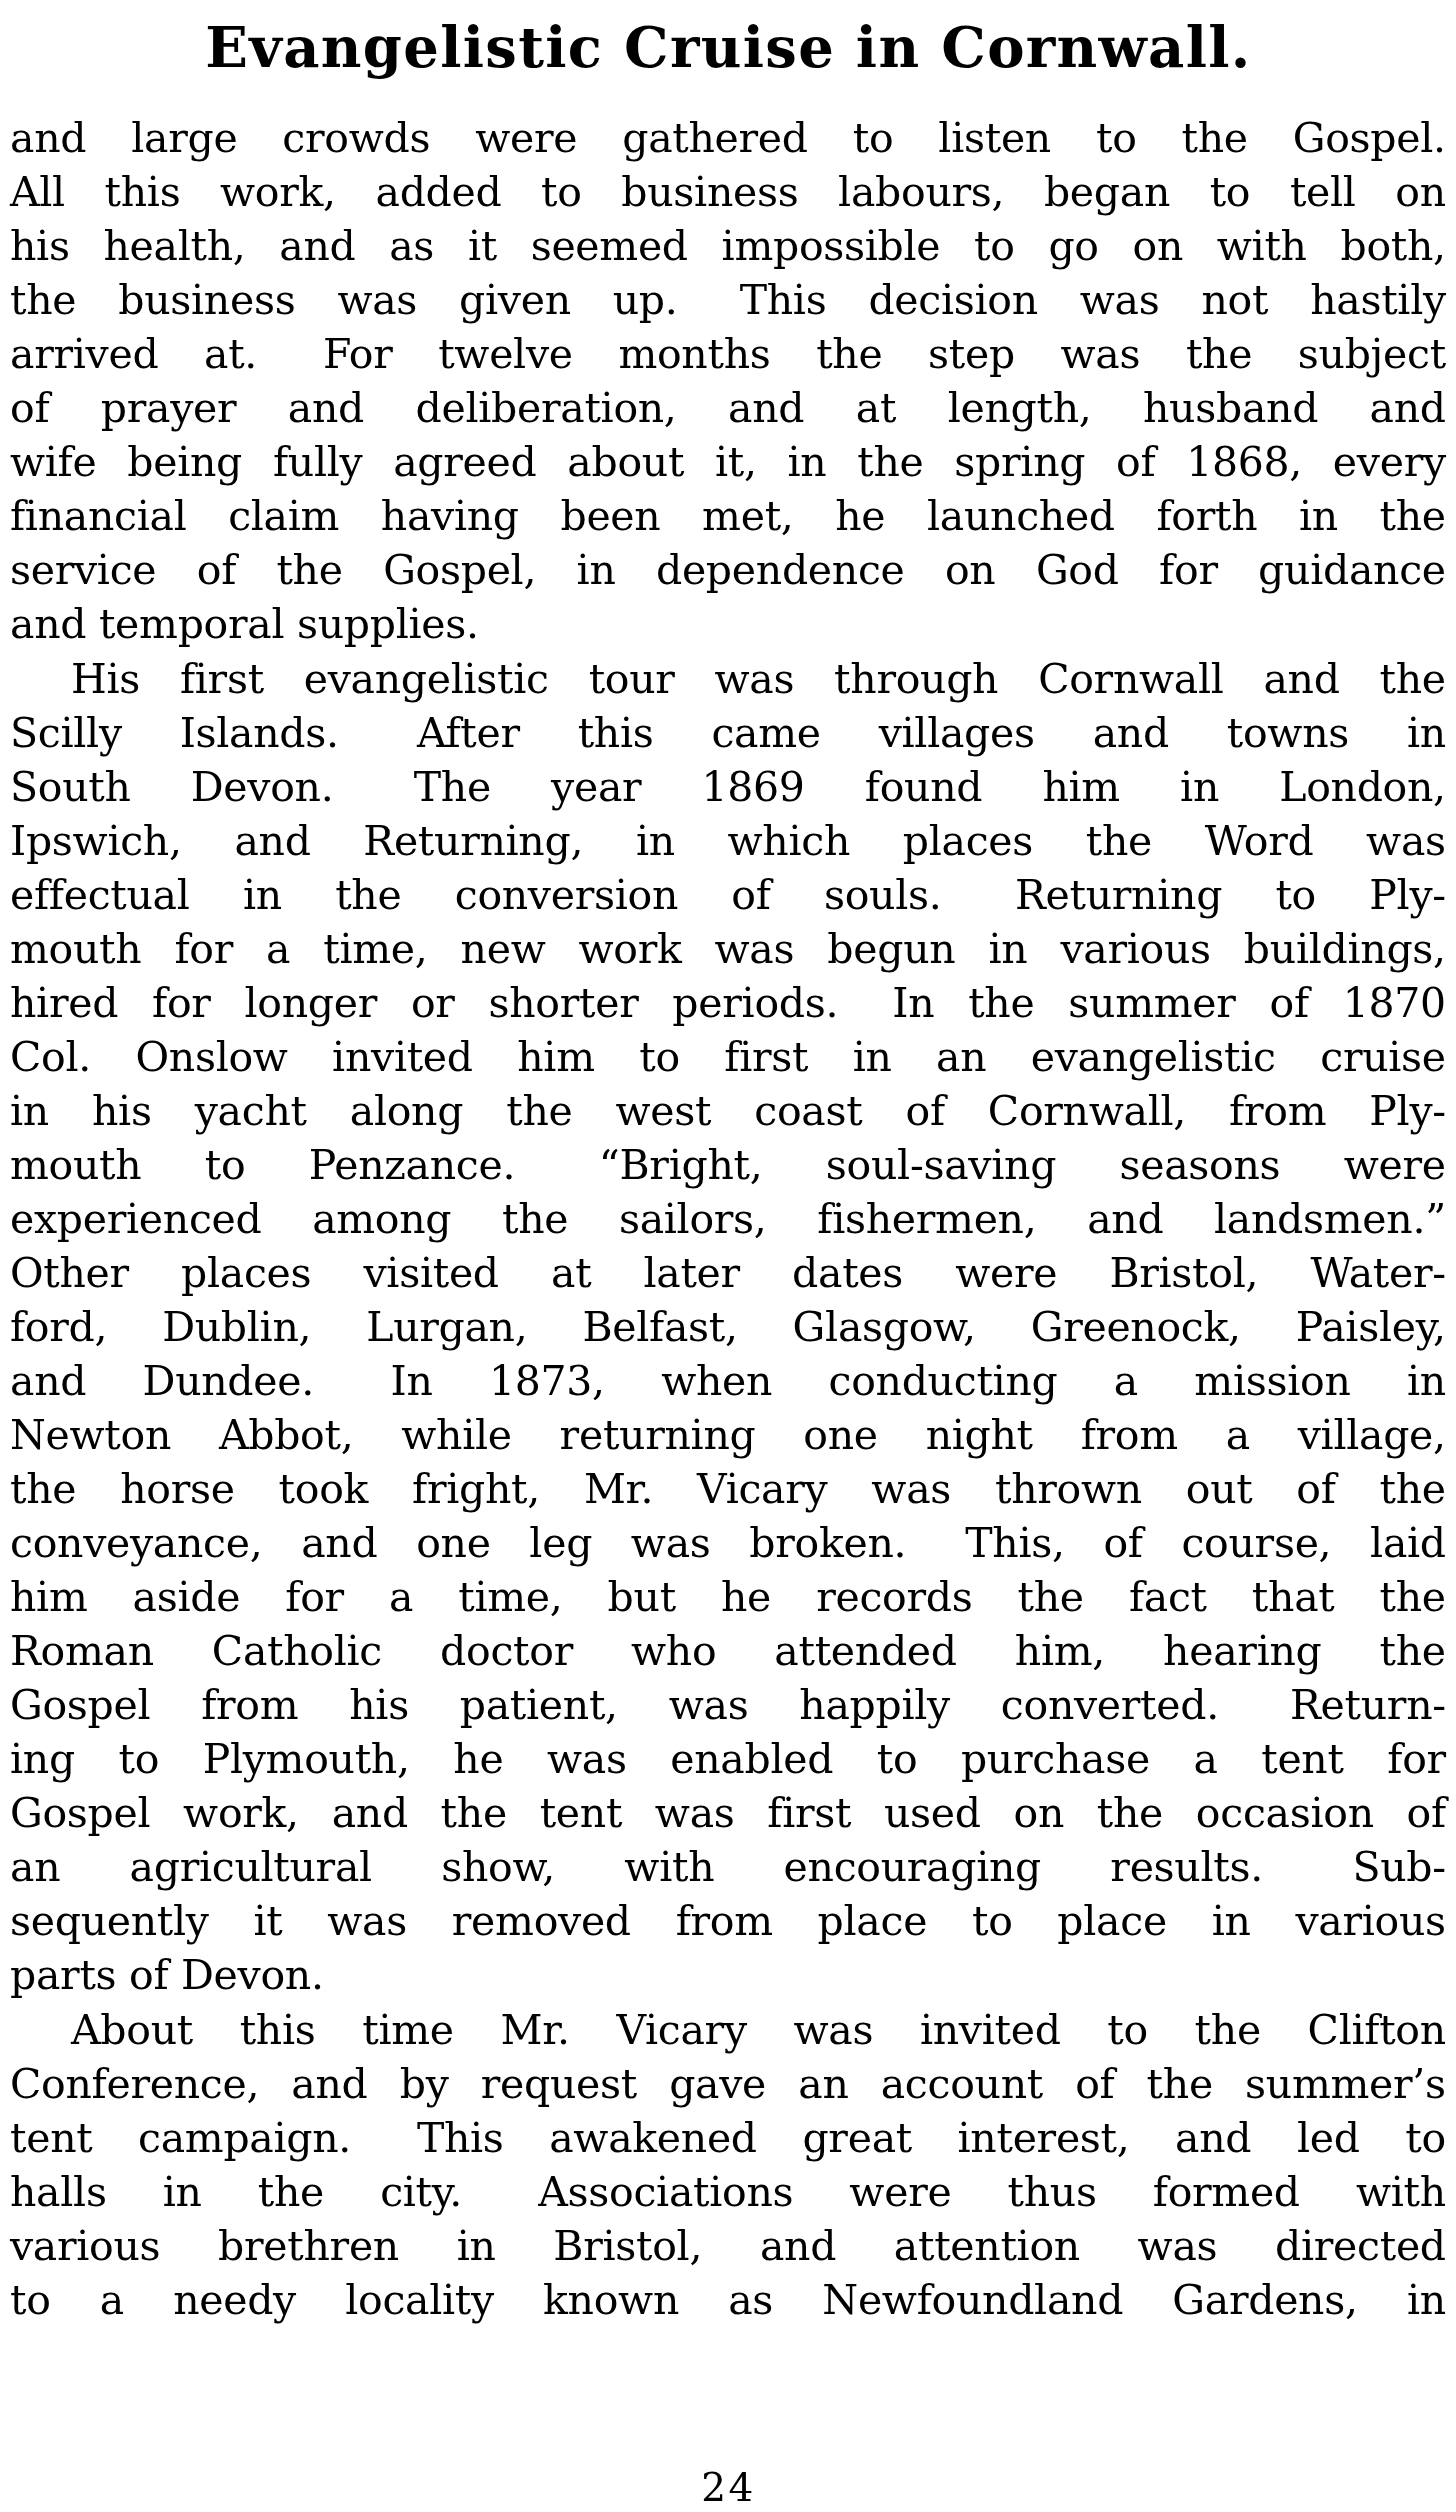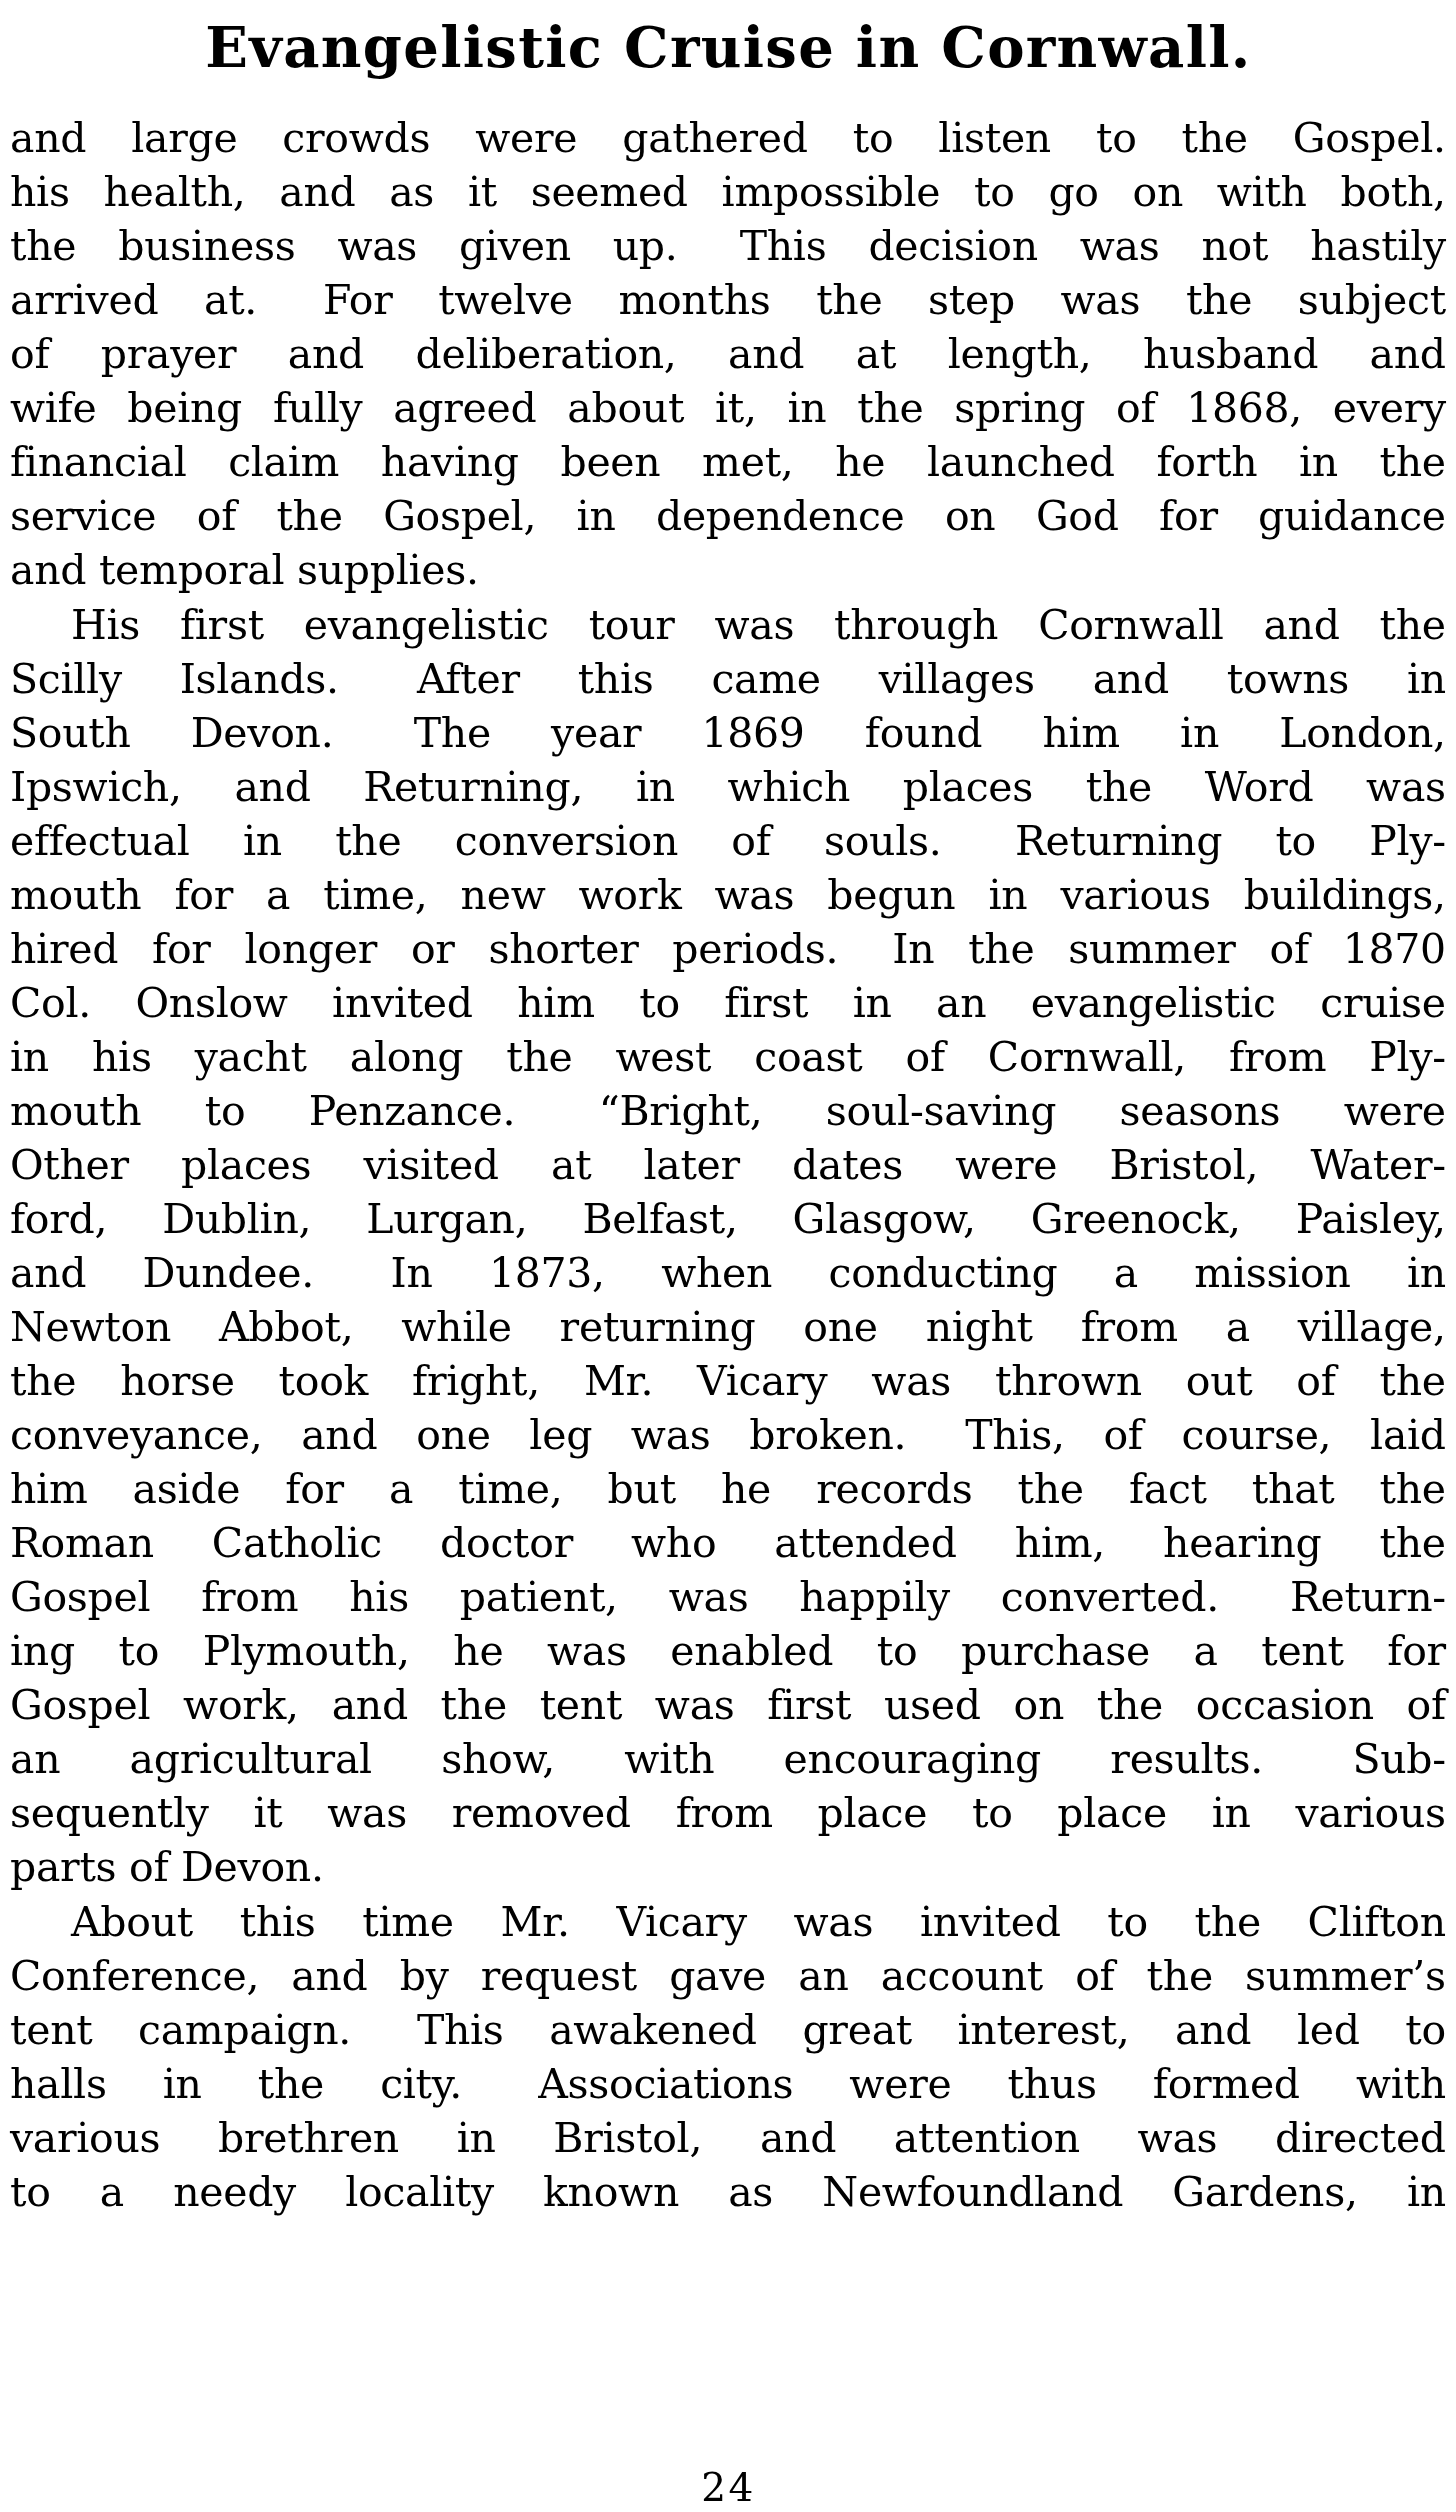--- a/index.html
+++ b/index.html
@@ -61,40 +61,42 @@
 </style>
 </head>
 <body>
 
 <div class="page">
   <h1 class="title">Evangelistic Cruise in Cornwall.</h1>
 
   <div class="body-block" id="paragraphs">
       <div class="para">
         <div class="line">and large crowds were gathered to listen to the Gospel.</div>
+        <div class="line">All this work, added to business labours, began to tell on</div>
         <div class="line">his health, and as it seemed impossible to go on with both,</div>
         <div class="line">the business was given up.  This decision was not hastily</div>
         <div class="line">arrived at.  For twelve months the step was the subject</div>
         <div class="line">of prayer and deliberation, and at length, husband and</div>
         <div class="line">wife being fully agreed about it, in the spring of 1868, every</div>
         <div class="line">financial claim having been met, he launched forth in the</div>
         <div class="line">service of the Gospel, in dependence on God for guidance</div>
         <div class="line last">and temporal supplies.</div>
       </div>
       <div class="para">
         <div class="line indent">His first evangelistic tour was through Cornwall and the</div>
         <div class="line">Scilly Islands.  After this came villages and towns in</div>
         <div class="line">South Devon.  The year 1869 found him in London,</div>
         <div class="line">Ipswich, and Returning, in which places the Word was</div>
         <div class="line">effectual in the conversion of souls.  Returning to Ply-</div>
         <div class="line">mouth for a time, new work was begun in various buildings,</div>
         <div class="line">hired for longer or shorter periods.  In the summer of 1870</div>
         <div class="line">Col. Onslow invited him to first in an evangelistic cruise</div>
         <div class="line">in his yacht along the west coast of Cornwall, from Ply-</div>
         <div class="line">mouth to Penzance.  “Bright, soul-saving seasons were</div>
+        <div class="line">experienced among the sailors, fishermen, and landsmen.”</div>
         <div class="line">Other places visited at later dates were Bristol, Water-</div>
         <div class="line">ford, Dublin, Lurgan, Belfast, Glasgow, Greenock, Paisley,</div>
         <div class="line">and Dundee.  In 1873, when conducting a mission in</div>
         <div class="line">Newton Abbot, while returning one night from a village,</div>
         <div class="line">the horse took fright, Mr. Vicary was thrown out of the</div>
         <div class="line">conveyance, and one leg was broken.  This, of course, laid</div>
         <div class="line">him aside for a time, but he records the fact that the</div>
         <div class="line">Roman Catholic doctor who attended him, hearing the</div>
         <div class="line">Gospel from his patient, was happily converted.  Return-</div>
         <div class="line">ing to Plymouth, he was enabled to purchase a tent for</div>

